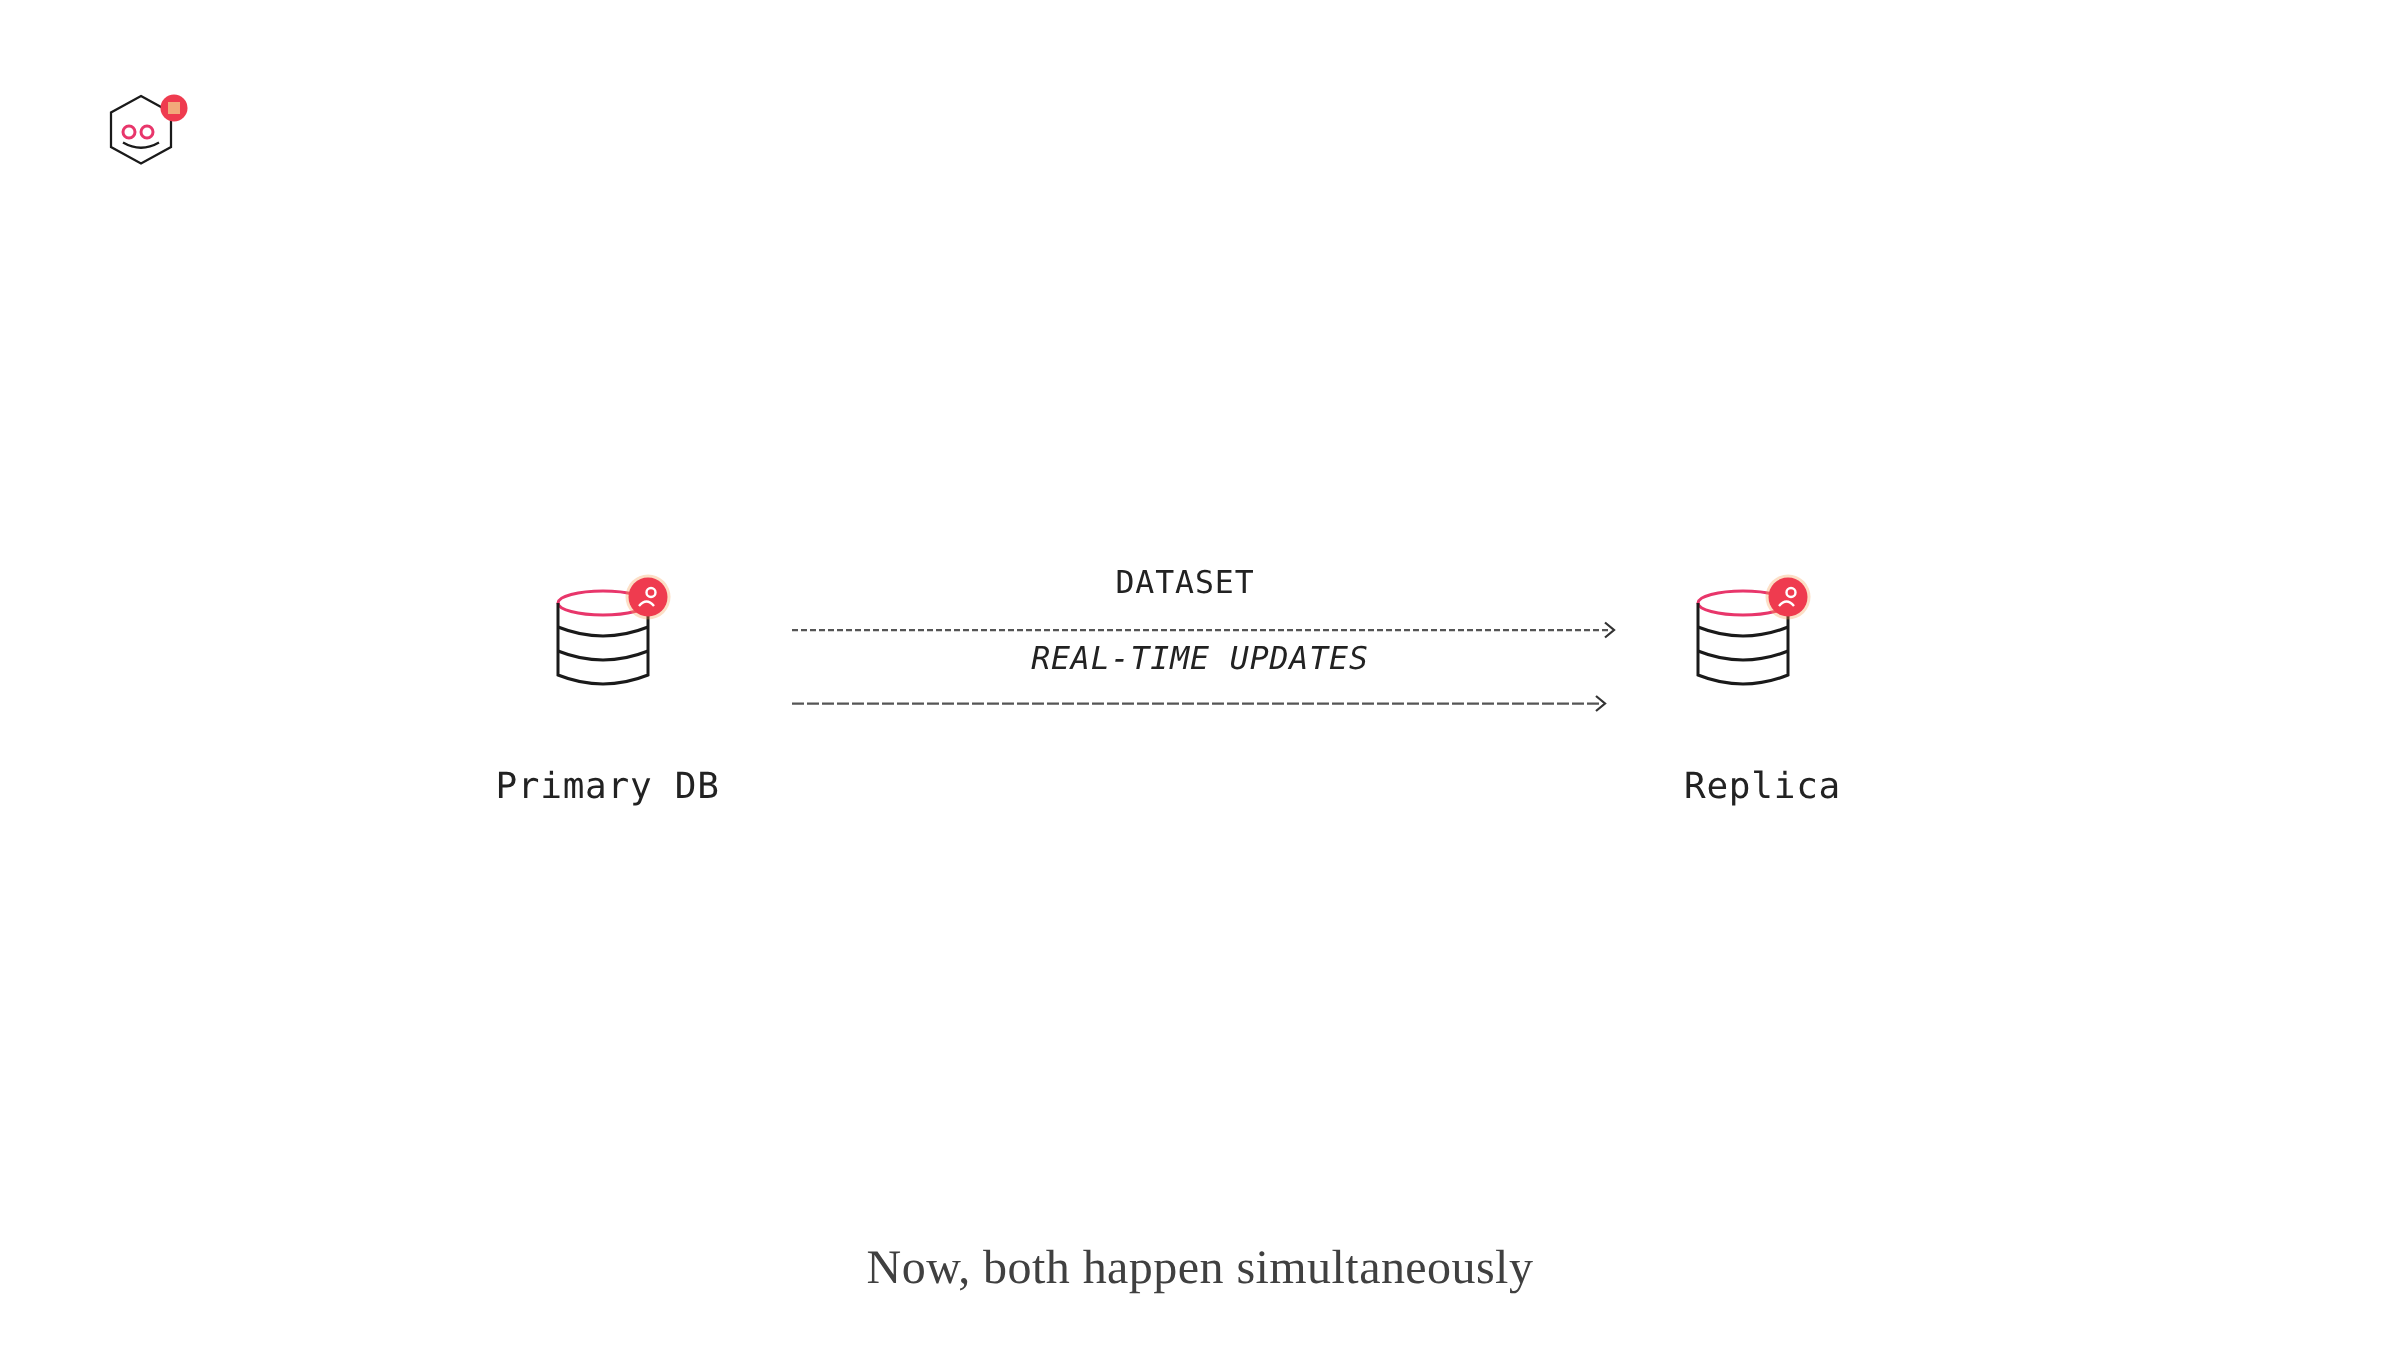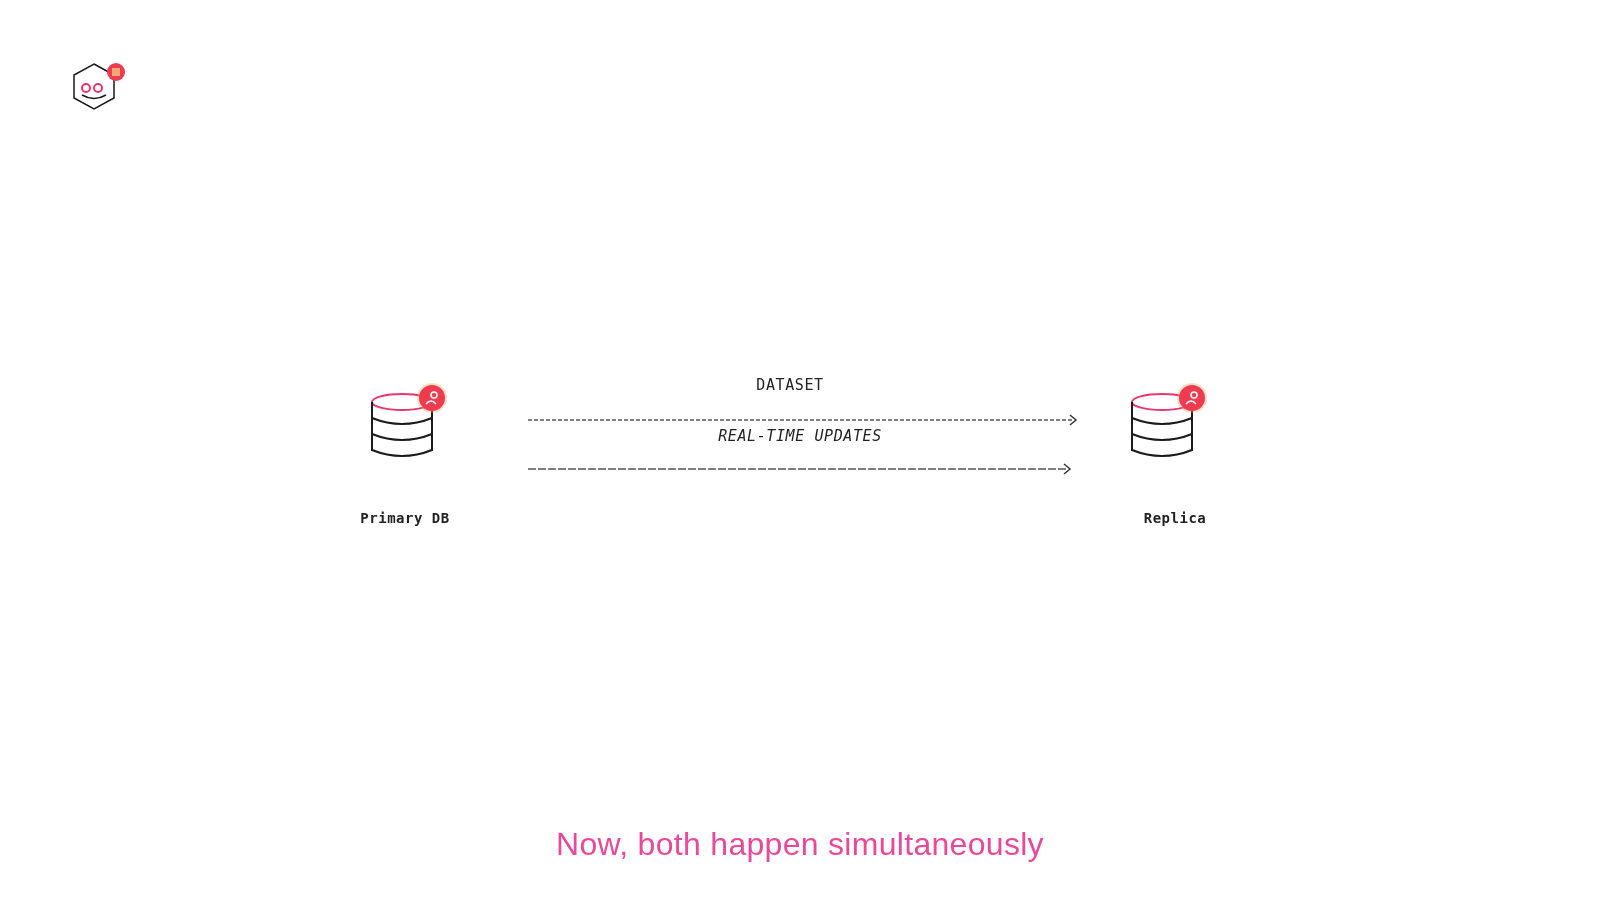--- a/index.html
+++ b/index.html
@@ -2,30 +2,30 @@
 <html><head>
   <meta charset="utf-8">
   <style>
     html, body { margin:0; padding:0; background:#ffffff; }
     body { width:1600px; height:898px; position:relative; overflow:hidden; font-family:"DejaVu Sans Mono", monospace; color:#1a1a1a; }
     .abs { position:absolute; }
     .logo { left:68px; top:58px; width:62px; height:62px; }
     .db { width:76px; height:90px; }
     .db-primary { left:366px; top:380px; }
     .db-replica { left:1126px; top:380px; }
-    .label { font-family:"DejaVu Sans Mono", monospace; font-size:14px; color:#222; letter-spacing:0.5px; text-align:center;font-weight:bold; }
+    .label { font-family:"DejaVu Sans Mono", monospace; font-size:24px; color:#222; letter-spacing:0.5px; text-align:center; }
     .lbl-primary { left:330px; top:510px; width:150px; }
     .lbl-replica { left:1100px; top:510px; width:150px; }
-    .arrow-label { font-family:"DejaVu Sans Mono", monospace; font-size:15px; color:#222; letter-spacing:0.6px; text-align:center; }
+    .arrow-label { font-family:"DejaVu Sans Mono", monospace; font-size:21px; color:#222; letter-spacing:0.6px; text-align:center; }
     .al-dataset { left:530px; top:376px; width:520px; }
     .al-rt { left:530px; top:427px; width:540px;font-style:italic; }
     .arrow { left:528px; width:554px; height:14px; }
     .arrow-1 { top:412px; }
     .arrow-2 { top:461px; width:548px; }
-    .caption { left:0; width:1600px; top:826px; text-align:center; font-family:Liberation Sans, sans-serif; font-size:32px; color:#ec4899; letter-spacing:0.3px; }
+    .caption { left:0; width:1600px; top:826px; text-align:center; font-family:Liberation Serif, serif; font-size:32px; color:#404040; letter-spacing:0.3px; }
   </style>
 </head>
 <body>
 
 <div class="abs logo">
   <svg width="62" height="62" viewBox="0 0 62 62">
     <polygon points="26,6 46,17 46,40 26,51 6,40 6,17" fill="none" stroke="#1a1a1a" stroke-width="1.5"></polygon>
     <circle cx="18" cy="30" r="4" fill="none" stroke="#e8366b" stroke-width="2"></circle>
     <circle cx="30" cy="30" r="4" fill="none" stroke="#e8366b" stroke-width="2"></circle>
     <path d="M14 37 Q26 44 38 37" fill="none" stroke="#1a1a1a" stroke-width="1.5"></path>

